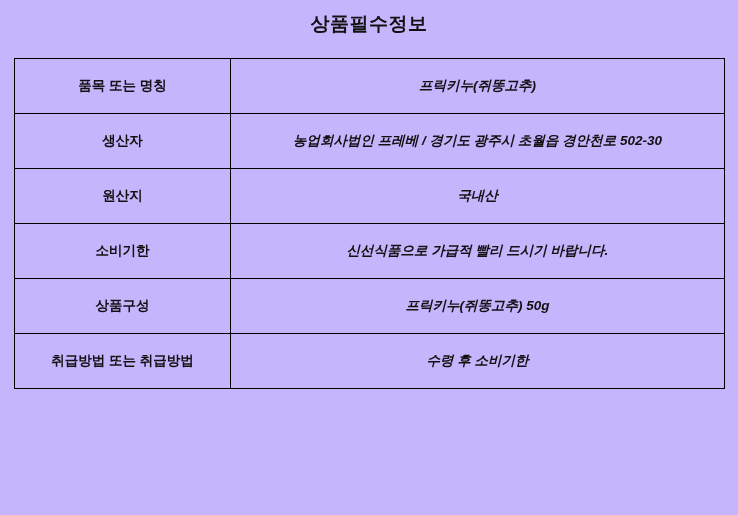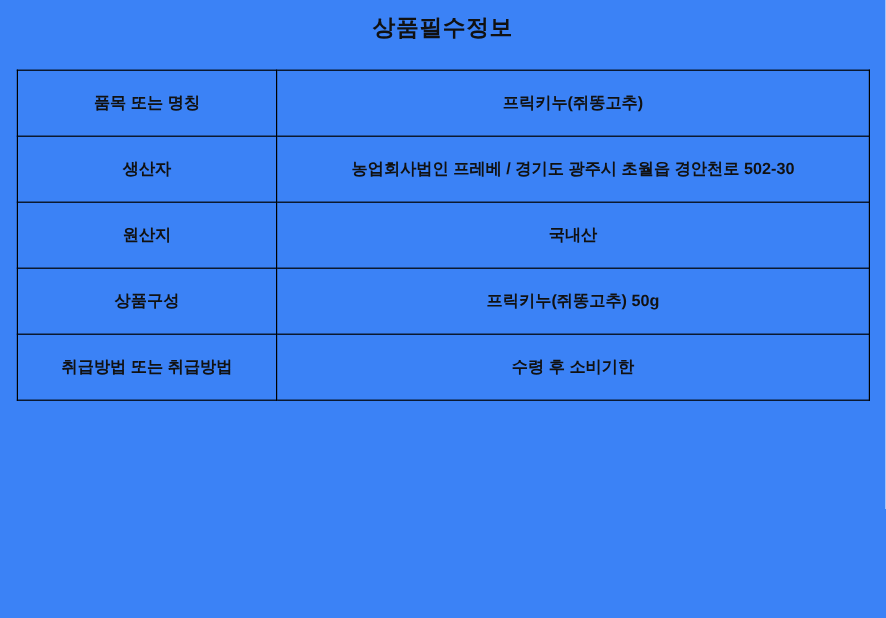--- a/index.html
+++ b/index.html
@@ -12,21 +12,21 @@
     height: 515px;
     font-family: "Liberation Sans", sans-serif;
     color: #111111;
     -webkit-font-smoothing: antialiased;
   }
   .page {
     position: relative;
     width: 738px;
     height: 515px;
     box-sizing: border-box;
-    background: #3b82f6;
+    background: #c4b5fd;
   }
   .doc-title {
     text-align: center;
     font-size: 19px;
     font-weight: bold;
     color: #111111;
     letter-spacing: 0.5px;
     padding-top: 10px;
     padding-bottom: 0;
     margin: 0;
@@ -54,20 +54,21 @@
     vertical-align: middle;
     padding: 2px 6px;
     box-sizing: border-box;
   }
   td.label-cell {
     width: 216px;
   }
   td.value-cell {
     width: 494px;
     font-weight: bold;
+    font-style: italic;
   }
 </style>
 </head>
 <body>
 
 <div class="page">
 
   <div class="doc-title">상품필수정보</div>
 
   <div class="table-wrap">
@@ -79,20 +80,24 @@
         </tr>
         <tr>
           <td class="label-cell">생산자</td>
           <td class="value-cell">농업회사법인 프레베 / 경기도 광주시 초월읍 경안천로 502-30</td>
         </tr>
         <tr>
           <td class="label-cell">원산지</td>
           <td class="value-cell">국내산</td>
         </tr>
         <tr>
+          <td class="label-cell">소비기한</td>
+          <td class="value-cell">신선식품으로 가급적 빨리 드시기 바랍니다.</td>
+        </tr>
+        <tr>
           <td class="label-cell">상품구성</td>
           <td class="value-cell">프릭키누(쥐똥고추) 50g</td>
         </tr>
         <tr>
           <td class="label-cell">취급방법 또는 취급방법</td>
           <td class="value-cell">수령 후 소비기한</td>
         </tr>
       </tbody>
     </table>
   </div>

